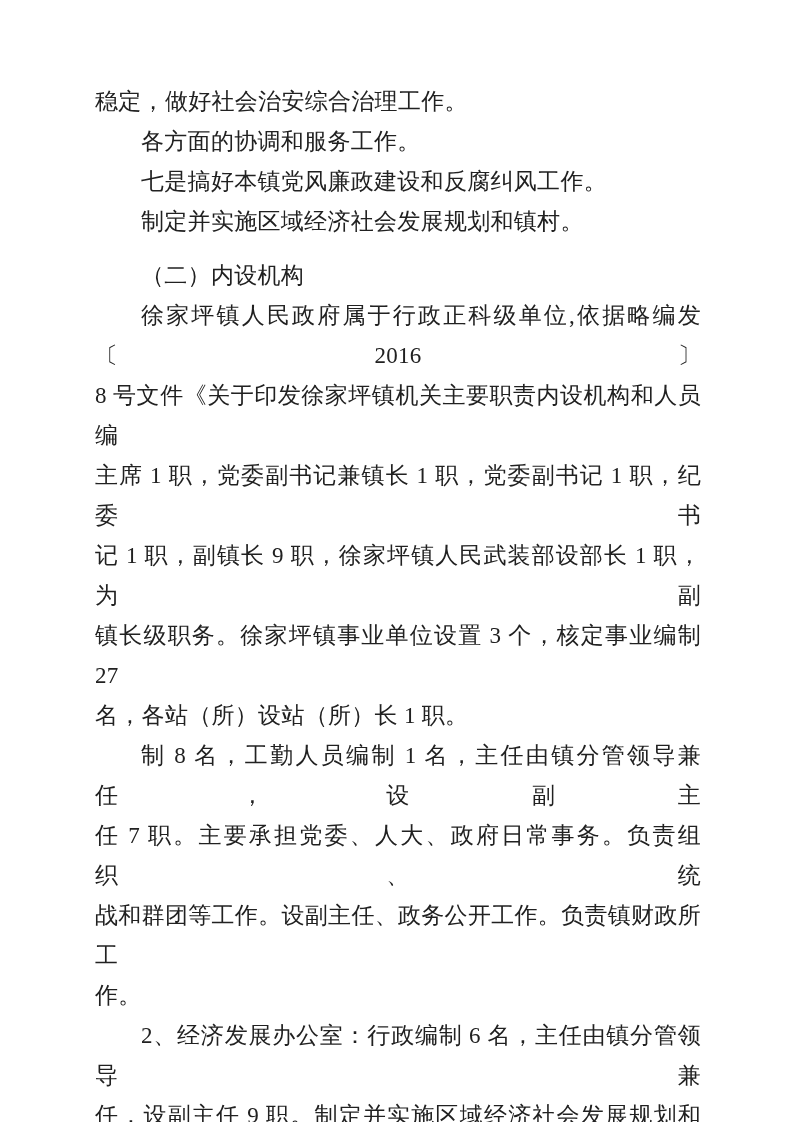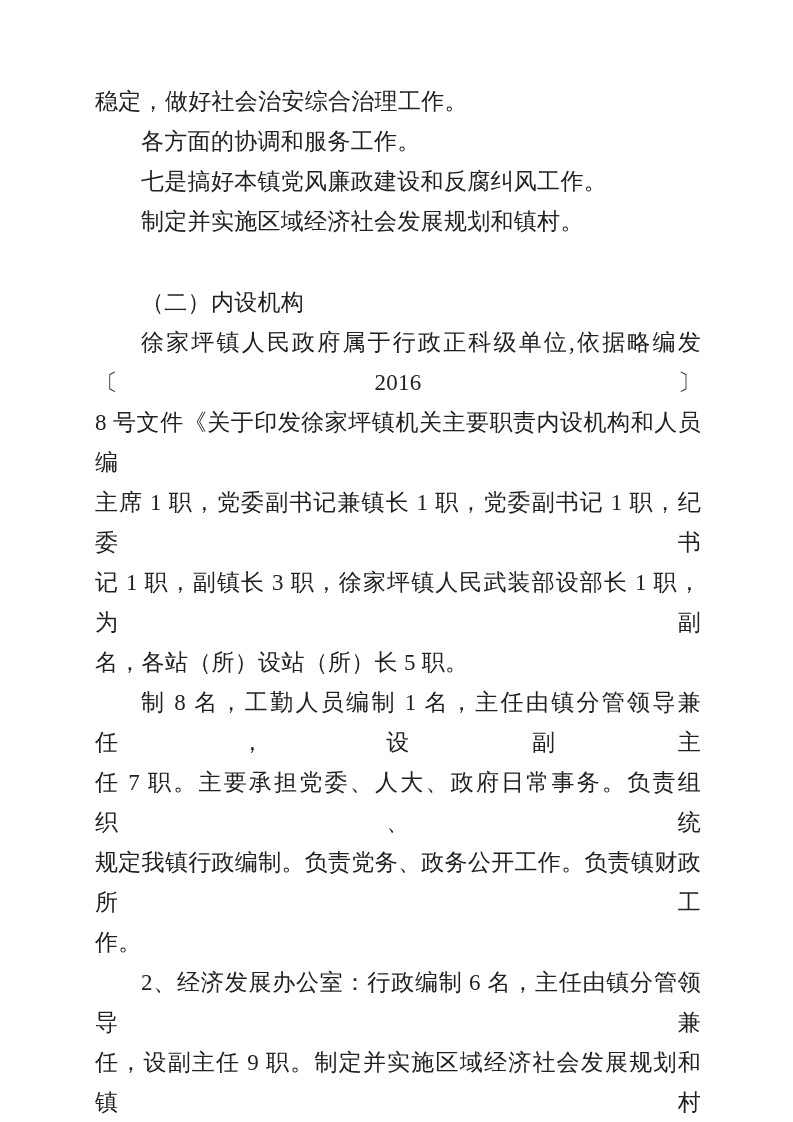--- a/index.html
+++ b/index.html
@@ -17,21 +17,21 @@
   .content {
     position: absolute;
     left: 95px; top: 82px;
     width: 606px;
     color: #212121;
     font-size: 23px;
     line-height: 40px;
     font-weight: 400;
   }
   .para { margin: 0; }
-  .para.heading { margin-top: 41px; }
+  .para.heading { margin-top: 14px; }
   .indent .line:first-child { text-indent: 2em; }
   .line {
     text-align: justify;
     text-align-last: justify;
     letter-spacing: 0.3px;
   }
   .line.last { text-align-last: left; }
 </style>
 </head>
 <body>
@@ -50,27 +50,28 @@
       <div class="para indent">
         <div class="line last">制定并实施区域经济社会发展规划和镇村。</div>
       </div>
       <div class="para heading indent">
         <div class="line last">（二）内设机构</div>
       </div>
       <div class="para indent">
         <div class="line">徐家坪镇人民政府属于行政正科级单位,依据略编发〔2016〕</div>
         <div class="line">8 号文件《关于印发徐家坪镇机关主要职责内设机构和人员编</div>
         <div class="line">主席 1 职，党委副书记兼镇长 1 职，党委副书记 1 职，纪委书</div>
-        <div class="line">记 1 职，副镇长 3 职，徐家坪镇人民武装部设部长 1 职，为副</div>
-        <div class="line last">名，各站（所）设站（所）长 5 职。</div>
+        <div class="line">记 1 职，副镇长 9 职，徐家坪镇人民武装部设部长 1 职，为副</div>
+        <div class="line">镇长级职务。徐家坪镇事业单位设置 3 个，核定事业编制 27</div>
+        <div class="line last">名，各站（所）设站（所）长 1 职。</div>
       </div>
       <div class="para indent">
         <div class="line">制 8 名，工勤人员编制 1 名，主任由镇分管领导兼任，设副主</div>
         <div class="line">任 7 职。主要承担党委、人大、政府日常事务。负责组织、统</div>
-        <div class="line">规定我镇行政编制。负责党务、政务公开工作。负责镇财政所工</div>
+        <div class="line">战和群团等工作。设副主任、政务公开工作。负责镇财政所工</div>
         <div class="line last">作。</div>
       </div>
       <div class="para indent">
         <div class="line">2、经济发展办公室：行政编制 6 名，主任由镇分管领导兼</div>
         <div class="line">任，设副主任 9 职。制定并实施区域经济社会发展规划和镇村</div>
       </div>
     </div>
 </div>
 
 </body></html>

